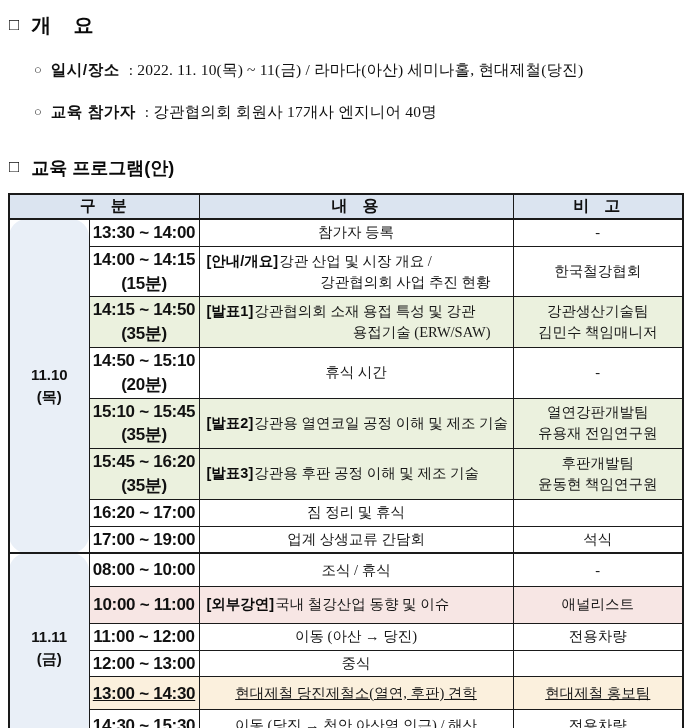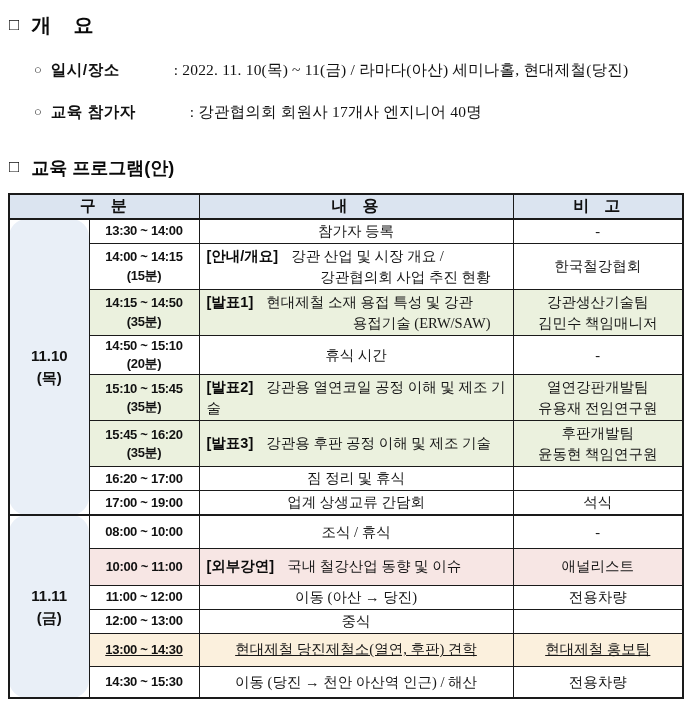--- a/index.html
+++ b/index.html
@@ -28,21 +28,21 @@
     margin: 4px 0 0 2px;
   }
   .sec-title .sq { font-size: 17px; font-weight: normal; position: relative; top: -1px; }
   .info-line {
     display: flex; align-items: baseline; gap: 9px;
     margin: 21px 0 0 27px;
     font-size: 15.5px;
   }
   .info-line .circ { font-size: 13px; position: relative; top: -1px; }
   .info-line .lbl { font-weight: bold; letter-spacing: 0.5px; }
-  .info-line .val { font-family: "Liberation Serif", serif; letter-spacing: 0.2px; margin-left: 45px; }
+  .info-line .val { font-family: "Liberation Serif", serif; letter-spacing: 0.2px; }
   .addr-line {
     margin: 10px 0 0 40px;
     font-size: 13.5px; color: #2b2b2b;
     font-family: "Liberation Serif", serif;
   }
   .addr-line .ast { margin-right: 7px; font-size: 12px; color: #444; }
   .prog-title { margin-top: 33px; font-size: 18px; }
 
   
   table.sched {
@@ -67,30 +67,30 @@
     background: var(--header_bg);
     border-bottom: 2px solid var(--border);
     font-size: 16px; font-weight: bold;
     height: 23px; letter-spacing: 2px;
   }
   .sched td.day {
     background: var(--day_bg);
     font-weight: bold; font-size: 15px; line-height: 1.45; border-radius: 18px;
   }
   .sched td.time {
-    font-weight: bold; font-size: 13px; line-height: 1.4;
+    font-weight: bold; font-size: 17px; line-height: 1.4;
     letter-spacing: -0.3px;
   }
   .sched td.content, .sched td.notes {
     font-family: "Liberation Serif", serif;
     font-size: 14.5px; line-height: 1.45; color: #171717;
   }
   .sched td.content.c-left { text-align: left; padding-left: 7px; }
   .sched td.content .tag { font-family: "Liberation Sans", sans-serif; font-weight: bold; color: #0a0a0a; }
-  .sched td.content .tag:not(:empty) { margin-right: 13px; text-align: center; }
+  .sched td.content .tag:not(:empty) { margin-right: 1px; text-align: center; }
   .sched td.content .line2:not(:empty) { text-align: right; margin-right: 20px; }
   tr.h22 td { height: 23px; }
   tr.h45 td { height: 46px; }
   tr.h40 td { height: 39px; }
   tr.h26 td { height: 33px; }
   tr.h36 td { height: 37px; }
   tr.h28 td { height: 17px; }
   tr.h41 td { height: 33px; text-decoration: underline; }
   tr.h31 td { height: 32px; }
   tr.bg-green td:not(.day)  { background: var(--green_bg); }
@@ -165,21 +165,21 @@
         <td class="notes">
             <div>한국철강협회</div>
             <div></div>
           </td>
       </tr>
       <tr class="h45 bg-green">
         <td class="time">
             <div>14:15 ~ 14:50</div>
             <div>(35분)</div>
           </td>
-        <td class="content c-left"><span class="tag">[발표1]</span><span>현대제철 소재 용접 특성 및 강관</span><div class="line2">용접기술 (ERW/SAW)</div></td>
+        <td class="content c-left"><span class="tag">[발표1]</span><span>강관협의회 소재 용접 특성 및 강관</span><div class="line2">용접기술 (ERW/SAW)</div></td>
         <td class="notes">
             <div>강관생산기술팀</div>
             <div>김민수 책임매니저</div>
           </td>
       </tr>
       <tr class="h40">
         <td class="time">
             <div>14:50 ~ 15:10</div>
             <div>(20분)</div>
           </td>

